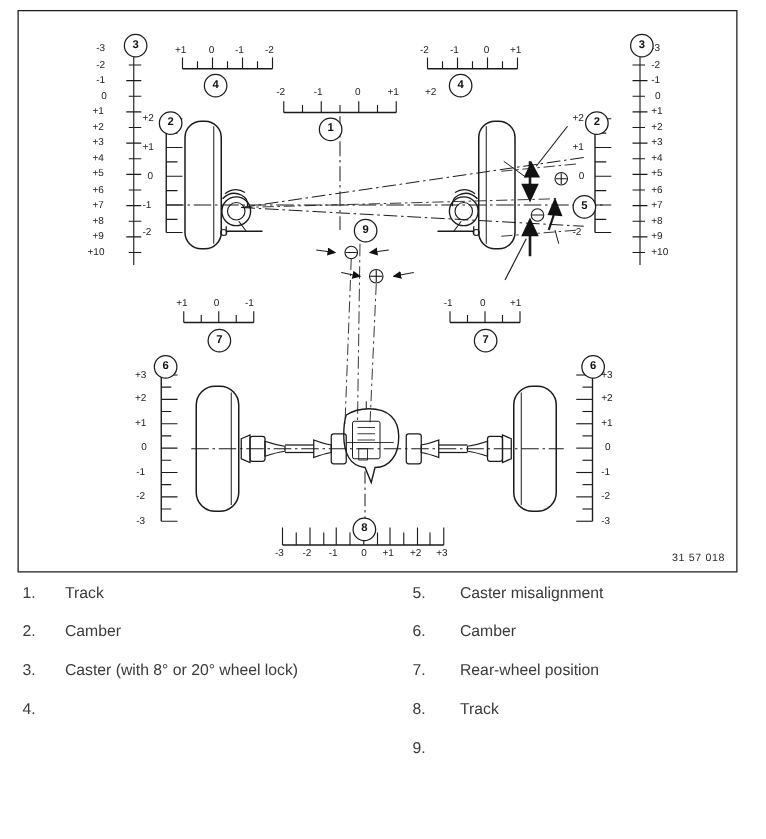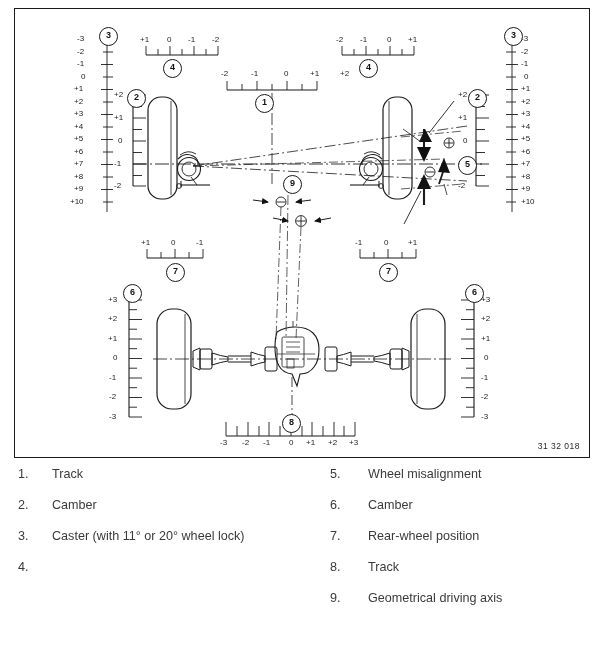--- a/index.html
+++ b/index.html
@@ -479,62 +479,61 @@
 
         <div class="cal" style="position:absolute;left:364px;top:254px;width:17px;height:17px;border:1.2px solid #1b1b1b;border-radius:50%;background:#fff;text-align:center;line-height:15px;font-size:9px;font-weight:bold;color:#111;">7</div>
 
         <div class="cal" style="position:absolute;left:108px;top:275px;width:17px;height:17px;border:1.2px solid #1b1b1b;border-radius:50%;background:#fff;text-align:center;line-height:15px;font-size:9px;font-weight:bold;color:#111;">6</div>
 
         <div class="cal" style="position:absolute;left:450px;top:275px;width:17px;height:17px;border:1.2px solid #1b1b1b;border-radius:50%;background:#fff;text-align:center;line-height:15px;font-size:9px;font-weight:bold;color:#111;">6</div>
 
         <div class="cal" style="position:absolute;left:267px;top:405px;width:17px;height:17px;border:1.2px solid #1b1b1b;border-radius:50%;background:#fff;text-align:center;line-height:15px;font-size:9px;font-weight:bold;color:#111;">8</div>
       </div>
 
-      <div class="figref">31 32 018</div>
+      <div class="figref">31 57 018</div>
     </div>
   </div>
 
   <div id="legend">
 
     <div class="leg-col left">
       <div class="leg-item">
         <span class="leg-num">1.</span>
         <span>Track</span>
       </div>
       <div class="leg-item">
         <span class="leg-num">2.</span>
         <span>Camber</span>
       </div>
       <div class="leg-item">
         <span class="leg-num">3.</span>
-        <span>Caster (with 11° or 20° wheel lock)</span>
+        <span>Caster (with 8° or 20° wheel lock)</span>
       </div>
       <div class="leg-item">
         <span class="leg-num">4.</span>
       </div>
     </div>
 
     <div class="leg-col right">
       <div class="leg-item">
         <span class="leg-num">5.</span>
-        <span>Wheel misalignment</span>
+        <span>Caster misalignment</span>
       </div>
       <div class="leg-item">
         <span class="leg-num">6.</span>
         <span>Camber</span>
       </div>
       <div class="leg-item">
         <span class="leg-num">7.</span>
         <span>Rear-wheel position</span>
       </div>
       <div class="leg-item">
         <span class="leg-num">8.</span>
         <span>Track</span>
       </div>
       <div class="leg-item">
         <span class="leg-num">9.</span>
-        <span>Geometrical driving axis</span>
       </div>
     </div>
 
   </div>
 
 </div>
 
 </body></html>

